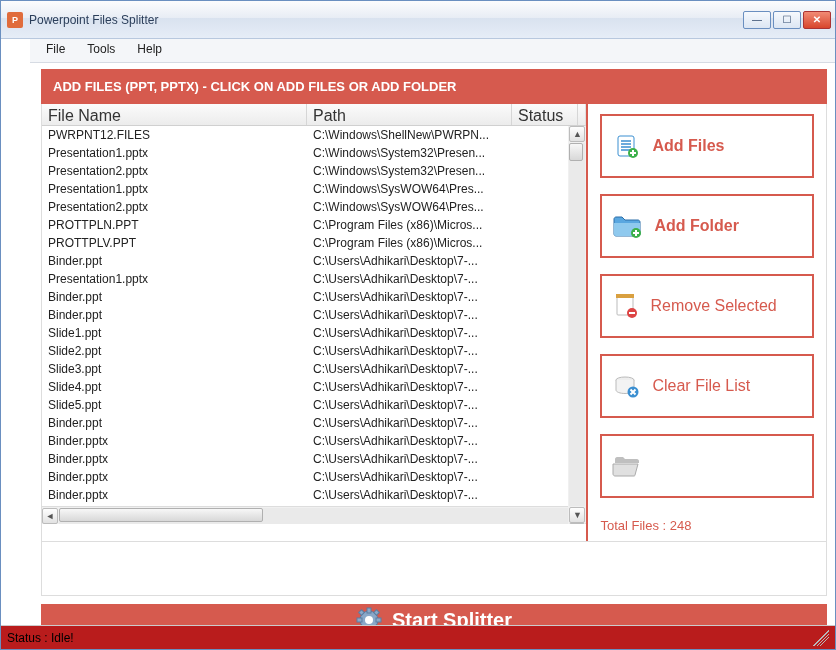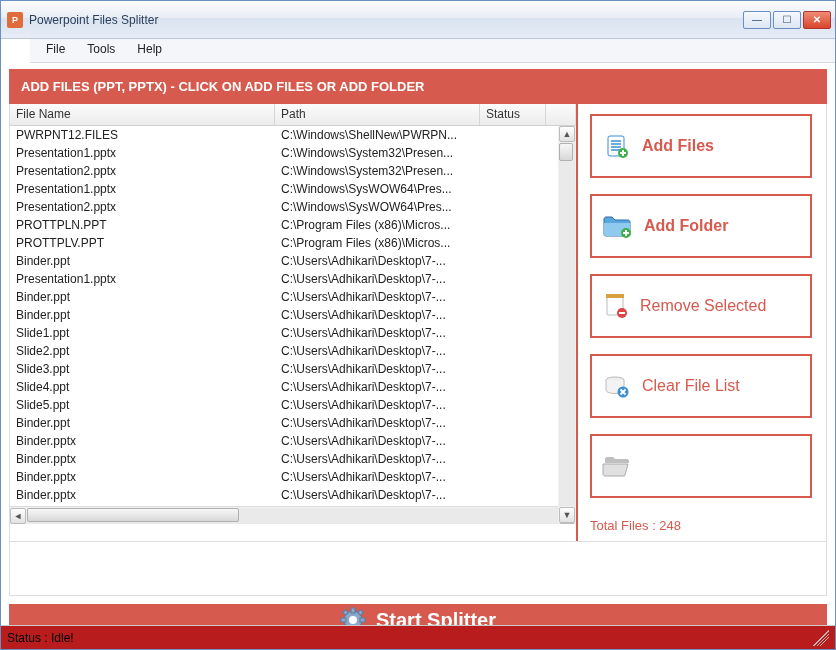--- a/index.html
+++ b/index.html
@@ -42,20 +42,21 @@
 .menubar {
   height: 24px;
   background: #f4f6f9;
   border-bottom: 1px solid #d6dbe3;
   display: flex; align-items: flex-start;
   padding: 0 6px; gap: 2px; margin-left: 29px;
 }
 .menu-item { padding: 3px 10px; color: #222; }
 .content-wrap {
   padding: 6px 8px;
+  margin-left: 32px;
 }
 .header-band {
   background: #d65a4e;
   color: #fff;
   font-weight: bold;
   font-size: 13px;
   padding: 10px 12px;
 }
 .main-row {
   display: flex;
@@ -70,21 +71,21 @@
   display:flex;
   background: linear-gradient(#fbfbfb,#ececec);
   border-bottom: 1px solid #d0d0d0;
   border-right: 1px solid #e0e0e0;
   height: 22px;
 }
 .th {
   border-right: 1px solid #d6d6d6;
   padding: 3px 6px;
   color:#333;
-  font-size: 12px;
+  font-size: 16px;
 }
 .th-file { width: 265px; }
 .th-path { width: 205px; }
 .th-status { width: 66px; }
 .table-body-wrap { height: 380px; overflow: hidden; border-right:1px solid #e0e0e0;}
 .table-body { }
 .row { display:flex; height: 18px; align-items:center; }
 .cell { padding: 1px 6px; font-size: 12px; color:#222; white-space: nowrap; overflow:hidden; }
 .cell-file { width: 265px; }
 .cell-path { width: 205px; }

